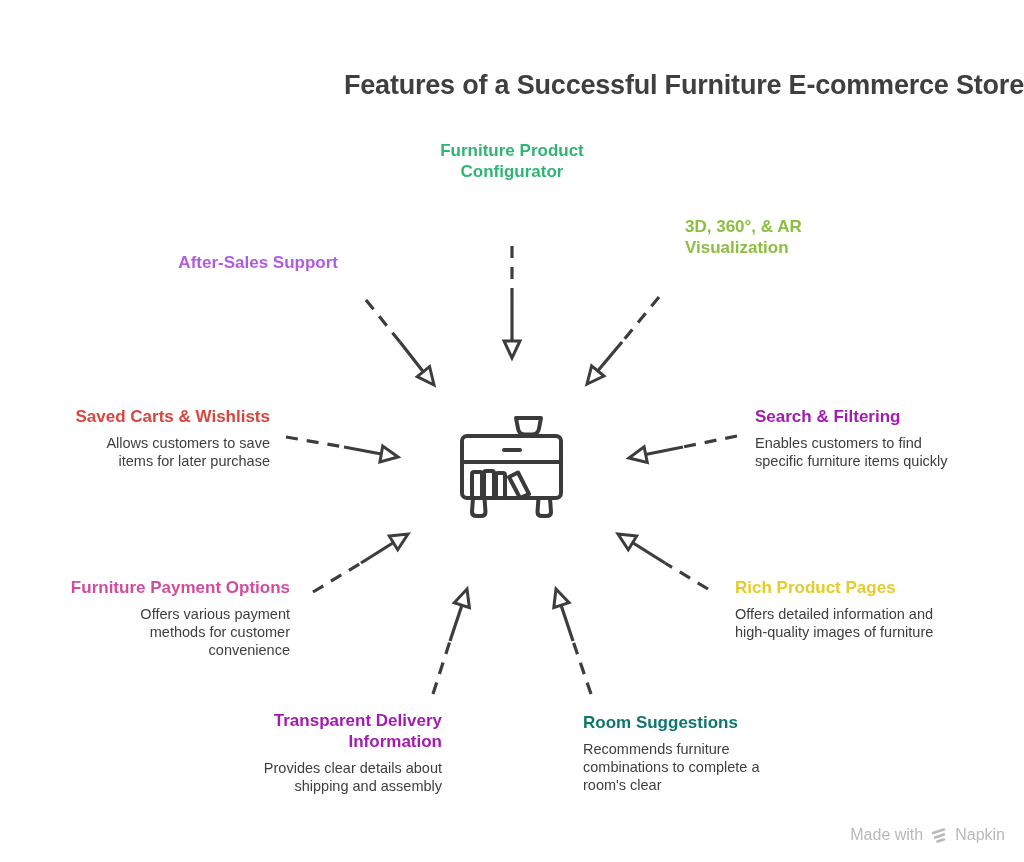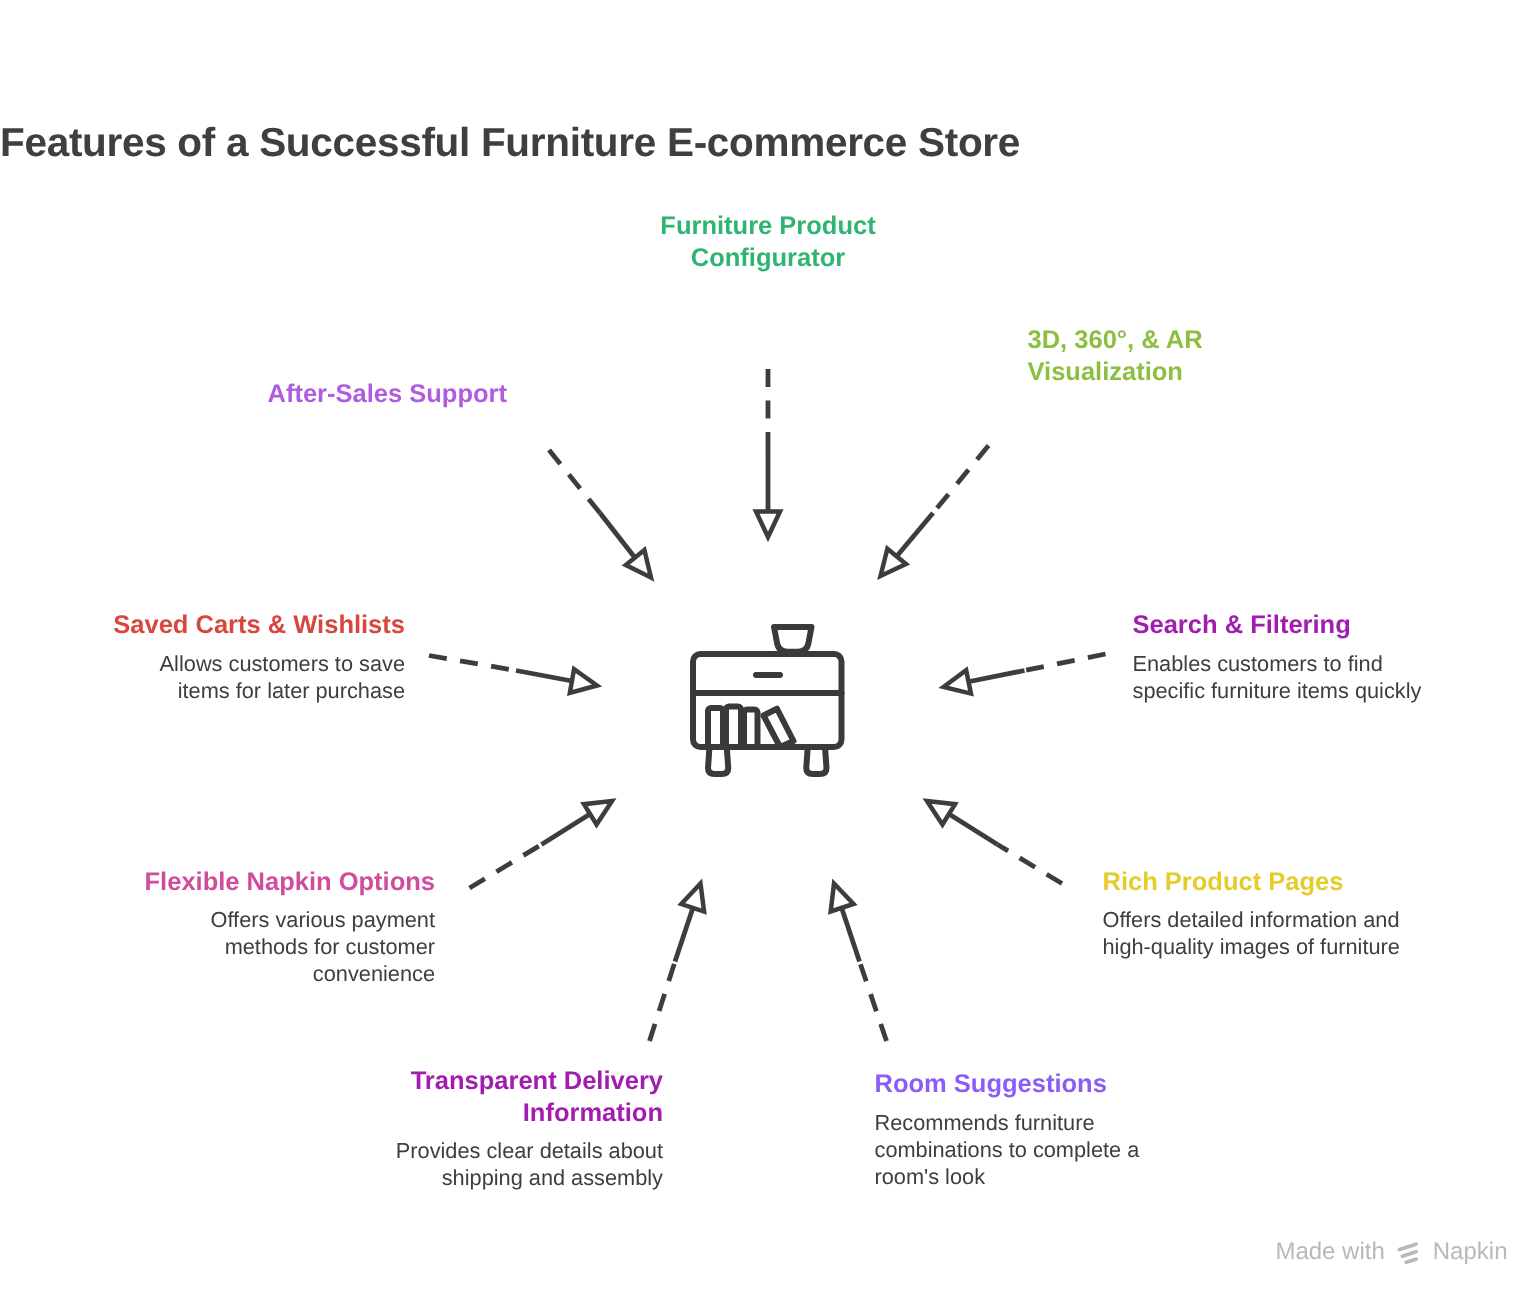--- a/index.html
+++ b/index.html
@@ -1,22 +1,22 @@
 <!DOCTYPE html>
 <html><head>
 <meta charset="utf-8">
 <style>
   html,body { margin:0; padding:0; background:#fff; }
   .canvas {
     position:relative; width:1024px; height:862px; background:#ffffff;
     font-family:"Liberation Sans", sans-serif; overflow:hidden;
   }
   .main-title {
-    position:absolute; top:70px; left:0; width:100%; text-align:left;
-    font-size:27px; font-weight:bold; color:#3f3f3f; letter-spacing:-0.2px;margin-top:10px;
+    position:absolute; top:70px; left:0; width:100%; text-align:right;
+    font-size:27px; font-weight:bold; color:#3f3f3f; letter-spacing:-0.2px;
   }
   .feature { position:absolute; }
   .feature .t {
     font-weight:bold; font-size:17px; line-height:21px;
     white-space:pre-line; margin:0 0 7px 0;
   }
   .feature .d {
     font-size:14.5px; line-height:18px; color:#3e3e3e; white-space:pre-line;
   }
   .f0 { left:362px; top:140px; width:300px; text-align:center; }
@@ -71,44 +71,44 @@
 items for later purchase</div>
   </div>
 
   <div class="feature f4">
     <div class="t" style="color: #a21caf;">Search &amp; Filtering</div>
     <div class="d">Enables customers to find
 specific furniture items quickly</div>
   </div>
 
   <div class="feature f5">
-    <div class="t" style="color: rgb(208, 77, 158);">Flexible Napkin Options</div>
+    <div class="t" style="color: rgb(208, 77, 158);">Furniture Payment Options</div>
     <div class="d">Offers various payment
 methods for customer
 convenience</div>
   </div>
 
   <div class="feature f6">
     <div class="t" style="color: rgb(227, 205, 42);">Rich Product Pages</div>
     <div class="d">Offers detailed information and
 high-quality images of furniture</div>
   </div>
 
   <div class="feature f7">
     <div class="t" style="color: #a21caf;">Transparent Delivery
 Information</div>
     <div class="d">Provides clear details about
 shipping and assembly</div>
   </div>
 
   <div class="feature f8">
-    <div class="t" style="color: #8b5cf6;">Room Suggestions</div>
+    <div class="t" style="color: #0f766e;">Room Suggestions</div>
     <div class="d">Recommends furniture
 combinations to complete a
-room's look</div>
+room's clear</div>
   </div>
 
   <svg class="overlay" width="1024" height="862" viewBox="0 0 1024 862">
     <g>
       <line class="dash" x1="512" y1="246" x2="512" y2="300"></line>
       <line class="solid" x1="512" y1="300" x2="512" y2="344"></line>
       <polygon class="head" points="512,358 504,341 520,341"></polygon>
     </g>
     <g>
       <line class="dash" x1="366" y1="300" x2="400" y2="342"></line>

